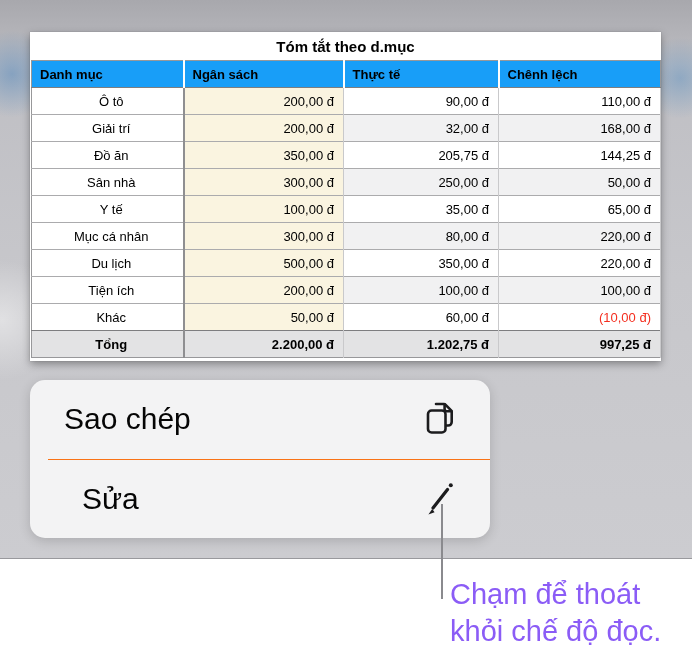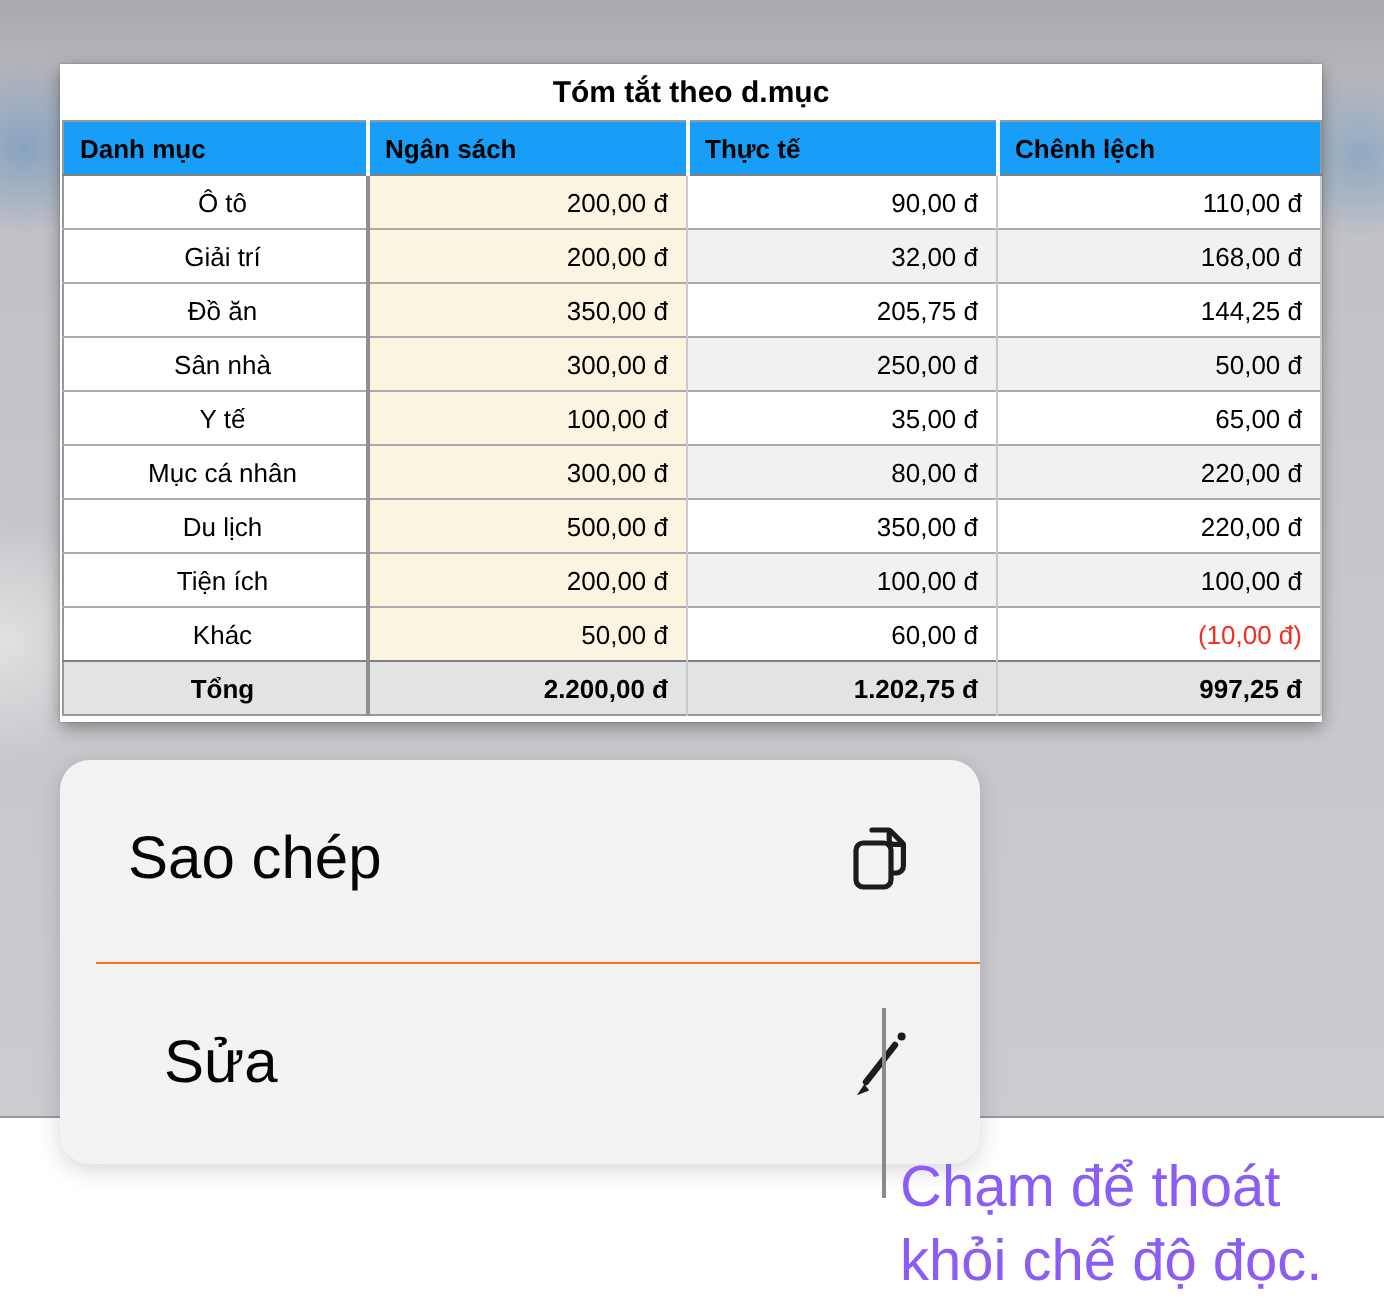--- a/index.html
+++ b/index.html
@@ -67,21 +67,21 @@
   .summary td.col-budget{background:var(--budget-bg);margin-top:36px;}
   .summary tr.shaded td.col-actual,
   .summary tr.shaded td.col-diff{background:var(--shade-bg);}
   .summary td.negative{color:var(--negative);}
   .summary tr.total-row td{
     background:var(--total-bg);font-weight:bold;
     border-top:1px solid #7E7E80;
   }
   
   .context-menu{
-    position:absolute;left:30px;top:380px;width:460px;height:202px;
+    position:absolute;left:30px;top:380px;width:460px;height:158px;
     background:var(--menu-bg);
     border-radius:15px;
     box-shadow:0 3px 12px rgba(0,0,0,.16);
     display:flex;flex-direction:column;
     overflow:hidden;
   }
   .menu-item{
     flex:1;display:flex;align-items:center;
     padding:0 30px 0 34px;
     font-size:30px;color:#050505;

